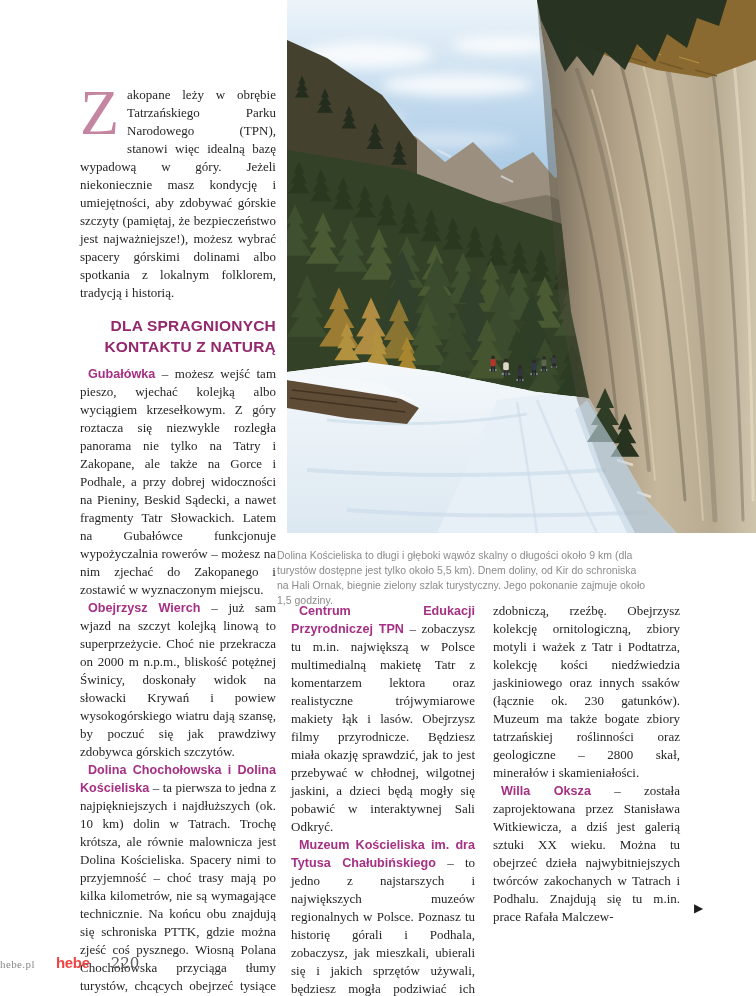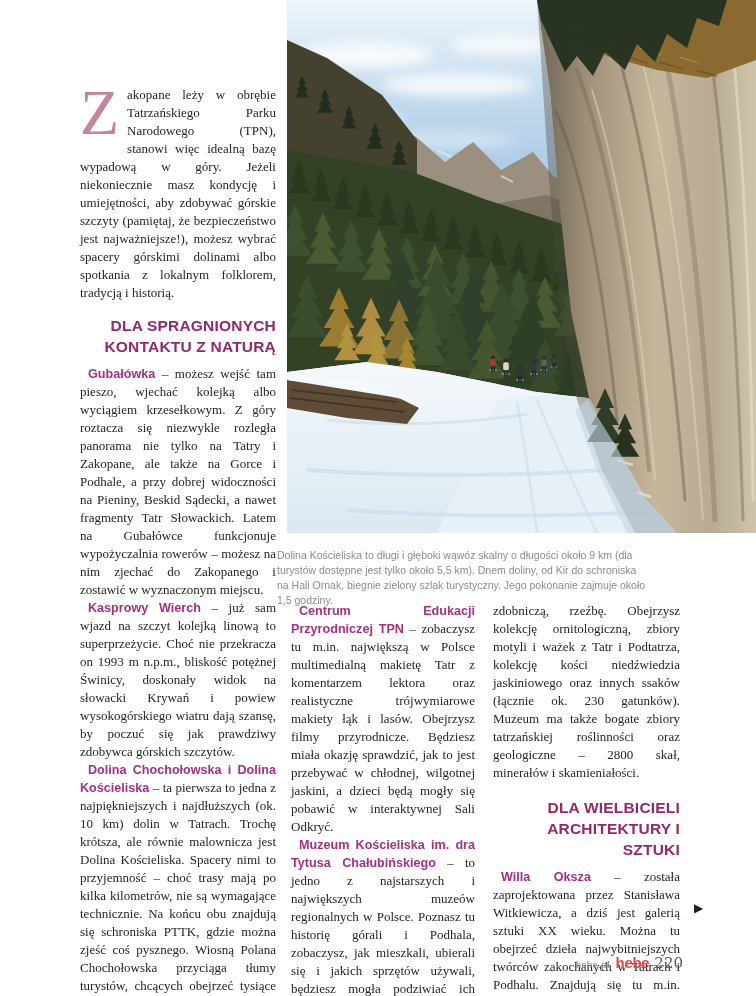--- a/index.html
+++ b/index.html
@@ -24,39 +24,39 @@
   
   .photo{position:absolute;left:287px;top:0;width:469px;height:533px;margin:0;}
   .photo svg{display:block;}
 
   .caption{position:absolute;left:277px;top:548px;width:372px;margin:0;
            font:10.5px/15px "Liberation Sans",sans-serif;color:#8c8c8c;text-align:left;}
 
   .cont-arrow{position:absolute;left:694px;top:901px;font-family:"DejaVu Sans",sans-serif;
               font-size:12px;color:#1c1c1c;}
 
-  .footer{position:absolute;top:954px;left:0;width:683px;display:flex;justify-content:flex-end;
-          align-items:baseline;gap:5px;}
+  .footer{position:absolute;top:954px;left:0;width:683px;display:flex;
+          align-items:baseline;gap:21px;}
   .footer .site{font:11px "Liberation Serif",serif;color:#8a8a8a;letter-spacing:.4px;}
   .footer .brand{font:bold 15px "Liberation Sans",sans-serif;color:#ef4444;letter-spacing:-.3px;}
   .footer .pagenum{font:15px "DejaVu Serif",serif;color:#5c5c5c;}
 </style>
 </head>
 <body>
 
 <div class="page">
 
   <div class="col col-left">
     <p class="body"><span class="dropcap">Z</span><span>akopane leży w obrębie Tatrzańskiego Parku Narodowego (TPN), stanowi więc idealną bazę wypadową w góry. Jeżeli niekoniecznie masz kondycję i umiejętności, aby zdobywać górskie szczyty (pamiętaj, że bezpieczeństwo jest najważniejsze!), możesz wybrać spacery górskimi dolinami albo spotkania z lokalnym folklorem, tradycją i historią.</span></p>
 
     <h2 class="sec">DLA SPRAGNIONYCH KONTAKTU Z NATURĄ</h2>
 
     <p class="body"><b class="lead">Gubałówka</b><span> – możesz wejść tam pieszo, wjechać kolejką albo wyciągiem krzesełkowym. Z góry roztacza się niezwykle rozległa panorama nie tylko na Tatry i Zakopane, ale także na Gorce i Podhale, a przy dobrej widoczności na Pieniny, Beskid Sądecki, a nawet fragmenty Tatr Słowackich. Latem na Gubałówce funkcjonuje wypożyczalnia rowerów – możesz na nim zjechać do Zakopanego i zostawić w wyznaczonym miejscu.</span></p>
 
-    <p class="body"><b class="lead">Kasprowy Wierch</b><span> – już sam wjazd na szczyt kolejką linową to superprzeżycie. Choć nie przekracza on 1993 m n.p.m., bliskość potężnej Świnicy, doskonały widok na słowacki Krywań i powiew wysokogórskiego wiatru dają szansę, by poczuć się jak prawdziwy zdobywca górskich szczytów.</span></p>
+    <p class="body"><b class="lead">Obejrzysz Wierch</b><span> – już sam wjazd na szczyt kolejką linową to superprzeżycie. Choć nie przekracza on 2000 m n.p.m., bliskość potężnej Świnicy, doskonały widok na słowacki Krywań i powiew wysokogórskiego wiatru dają szansę, by poczuć się jak prawdziwy zdobywca górskich szczytów.</span></p>
 
     <p class="body"><b class="lead">Dolina Chochołowska i Dolina Kościeliska</b><span> – ta pierwsza to jedna z najpiękniejszych i najdłuższych (ok. 10 km) dolin w Tatrach. Trochę krótsza, ale równie malownicza jest Dolina Kościeliska. Spacery nimi to przyjemność – choć trasy mają po kilka kilometrów, nie są wymagające technicznie. Na końcu obu znajdują się schroniska PTTK, gdzie można zjeść coś pysznego. Wiosną Polana Chochołowska przyciąga tłumy turystów, chcących obejrzeć tysiące pokrywających ją krokusów.</span></p>
   </div>
 
   <figure class="photo">
     <svg viewBox="0 0 469 533" width="469" height="533" preserveAspectRatio="none">
       <defs>
         <linearGradient id="skyg" x1="0" y1="0" x2="0" y2="1">
           <stop offset="0" stop-color="#eef5fa"></stop>
             <stop offset="0.4" stop-color="#bed7ec"></stop>
@@ -276,21 +276,20 @@
 
   <div class="col col-mid">
     <p class="body"><b class="lead">Centrum Edukacji Przyrodniczej TPN</b><span> – zobaczysz tu m.in. największą w Polsce multimedialną makietę Tatr z komentarzem lektora oraz realistyczne trójwymiarowe makiety łąk i lasów. Obejrzysz filmy przyrodnicze. Będziesz miała okazję sprawdzić, jak to jest przebywać w chłodnej, wilgotnej jaskini, a dzieci będą mogły się pobawić w interaktywnej Sali Odkryć.</span></p>
 
     <p class="body"><b class="lead">Muzeum Kościeliska im. dra Tytusa Chałubińskiego</b><span> – to jedno z najstarszych i największych muzeów regionalnych w Polsce. Poznasz tu historię górali i Podhala, zobaczysz, jak mieszkali, ubierali się i jakich sprzętów używali, będziesz mogła podziwiać ich sztukę</span></p>
   </div>
 
   <div class="col col-right">
     <p class="body">zdobniczą, rzeźbę. Obejrzysz kolekcję ornitologiczną, zbiory motyli i ważek z Tatr i Podtatrza, kolekcję kości niedźwiedzia jaskiniowego oraz innych ssaków (łącznie ok. 230 gatunków). Muzeum ma także bogate zbiory tatrzańskiej roślinności oraz geologiczne – 2800 skał, minerałów i skamieniałości.</p>
 
-    <h2 class="sec">DLA WIELBICIELI ARCHITEKTURY I SZTUKI</h2>
 
     <p class="body"><b class="lead">Willa Oksza</b><span> – została zaprojektowana przez Stanisława Witkiewicza, a dziś jest galerią sztuki XX wieku. Można tu obejrzeć dzieła najwybitniejszych twórców zakochanych w Tatrach i Podhalu. Znajdują się tu m.in. prace Rafała Malczew-</span></p>
   </div>
 
   <span class="cont-arrow">▶</span>
 
   <div class="footer">
     <span class="site">hebe.pl</span>
     <span class="brand">hebe</span>
     <span class="pagenum">220</span>

